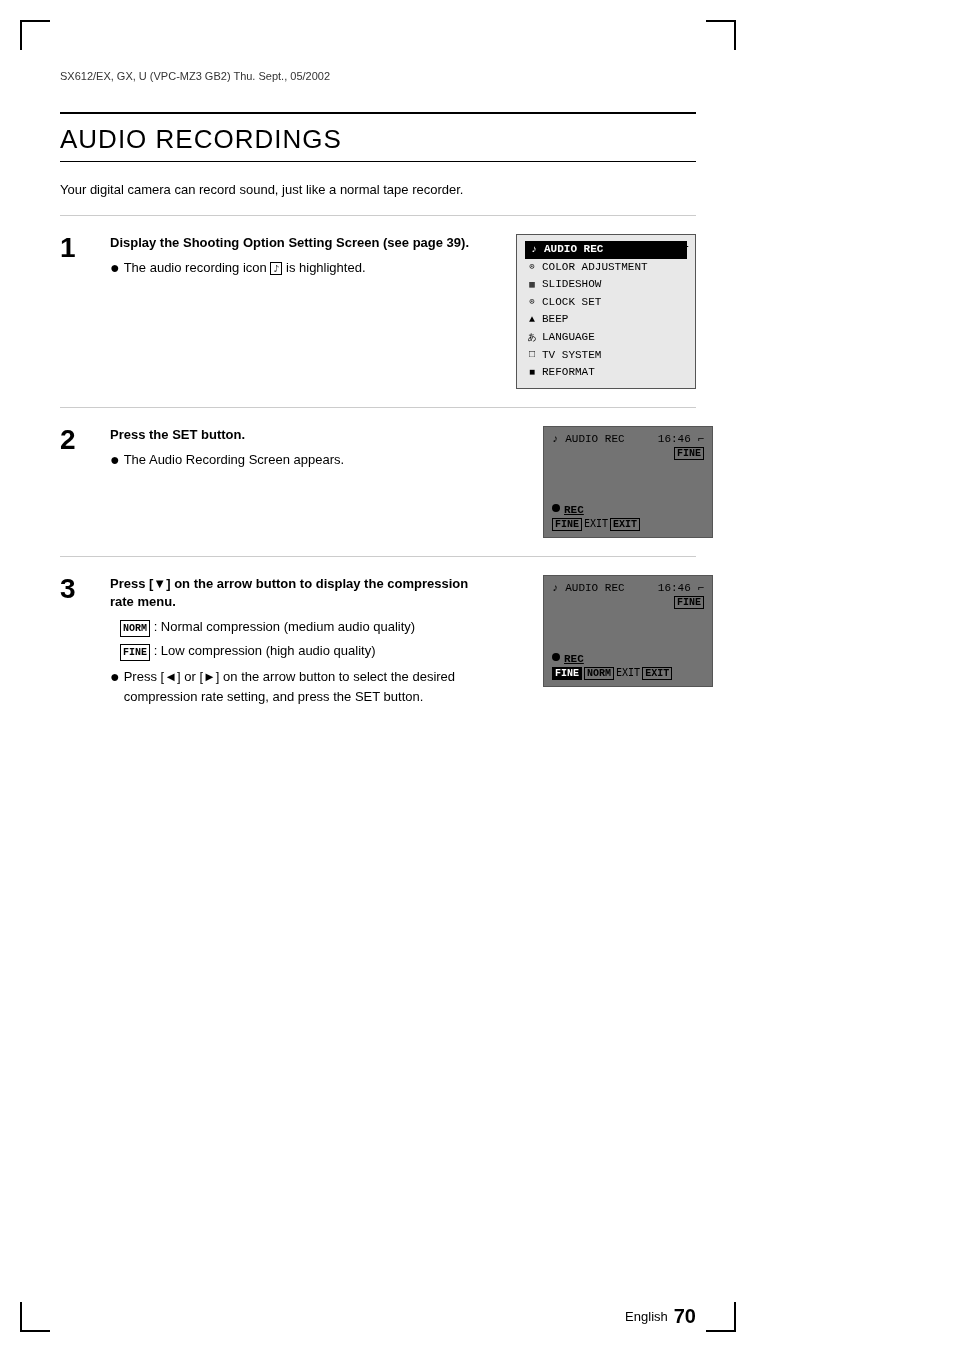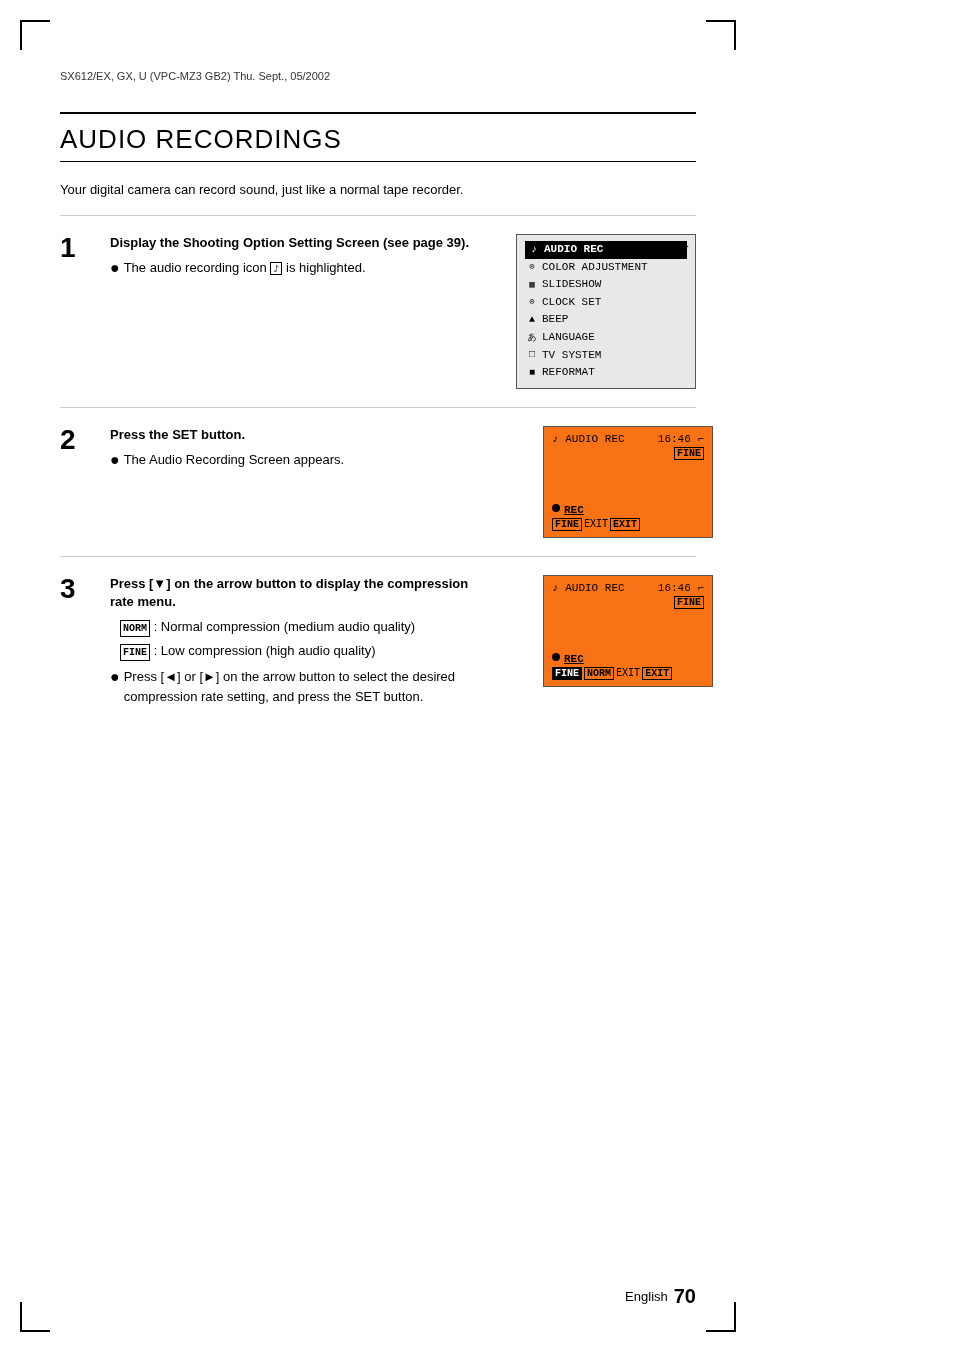--- a/index.html
+++ b/index.html
@@ -163,21 +163,21 @@
       padding: 0 2px;
       font-weight: bold;
       font-family: 'Courier New', monospace;
       background: #000;
       color: #fff;
     }
 
     
     .rec-screen {
       border: 1.5px solid #555;
-      background: #f97316;
+      background: #737373;
       padding: 6px 8px;
       font-size: 11px;
       font-family: 'Courier New', monospace;
       min-width: 170px;
       min-height: 100px;
       margin-left: 47px;
     }
 
     .rec-indicator {
       display: flex;
@@ -197,21 +197,21 @@
 
     .bottom-badges {
       display: flex;
       gap: 2px;
       margin-top: 2px;
       font-size: 10px;
     }
 
     .page-footer {
       position: absolute;
-      bottom: 44px;
+      bottom: 24px;
       right: 60px;
       font-size: 13px;
       display: flex;
       align-items: center;
       gap: 6px;
     }
 
     .page-num {
       font-size: 20px;
       font-weight: bold;

